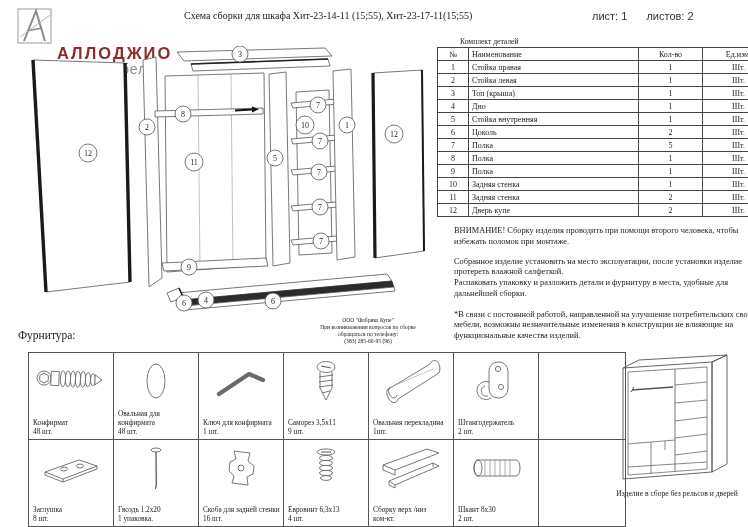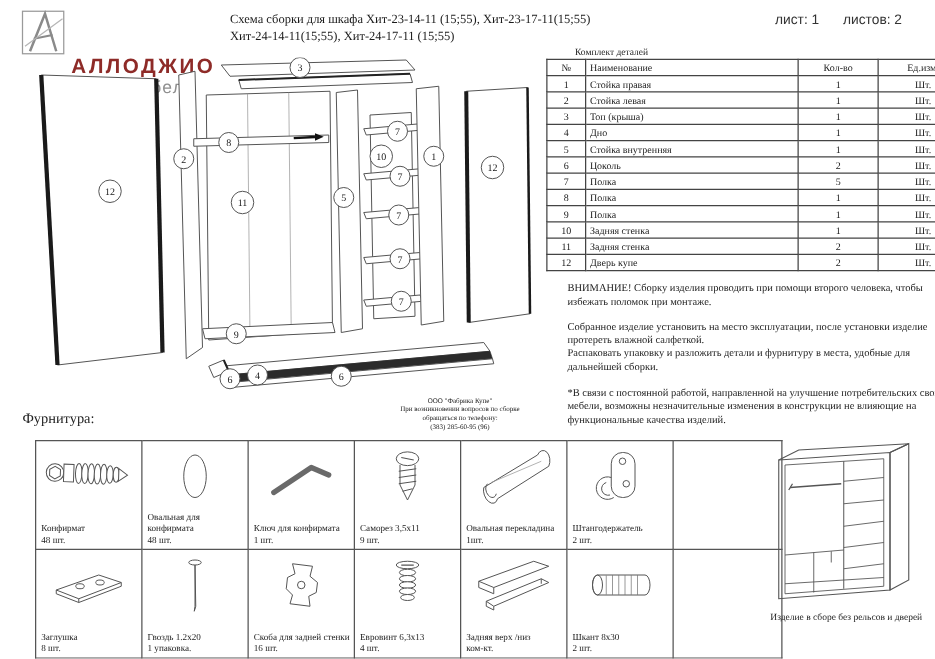--- a/index.html
+++ b/index.html
@@ -6,21 +6,21 @@
   .page{position:relative;width:748px;height:527px;background:#ffffff;
         font-family:"Liberation Serif",serif;color:#1a1a1a;overflow:hidden;}
   .abs{position:absolute;}
   
   .brand{left:57px;top:10px;line-height:1.05;}
   .brand-name{font-family:"Liberation Sans",sans-serif;font-weight:bold;font-size:16.5px;
               letter-spacing:2px;color:#8e2b28;margin-top:35px;}
   .brand-sub{font-family:Liberation Sans, sans-serif;font-size:14px;color:#8f8f8f;
              text-align:center;margin-left:28px;letter-spacing:1px;}
   .title{left:184px;top:9px;font-size:10px;line-height:1.35;white-space:nowrap;}
-  .sheet-info{left:620px;top:10px;font-family:"Liberation Sans",sans-serif;font-size:11px;color:#333;}
+  .sheet-info{left:592px;top:10px;font-family:"Liberation Sans",sans-serif;font-size:11px;color:#333;}
   .sheet-info span{margin-right:16px;}
   
   .parts-caption{left:438px;top:37px;font-size:7.6px;color:#222;margin-left:22px;}
   table.parts{position:absolute;left:437px;top:47px;width:309px;border-collapse:collapse;
               font-size:8px;color:#222;table-layout:fixed;}
   table.parts td,table.parts th{border:0.8px solid #444;font-weight:normal;height:12px;
               padding:0 3px;overflow:hidden;white-space:nowrap;}
   .c-num{width:24px;text-align:center;}
   .c-name{width:163px;text-align:left;}
   .c-qty{width:57px;text-align:center;}
@@ -55,21 +55,20 @@
     <path d="M13,25 L28,22" fill="none" stroke="#8a8a8a" stroke-width="1.6"></path>
     <path d="M6,31 L36,9" fill="none" stroke="#b5b5b5" stroke-width="1"></path>
   </svg>
   <div class="abs brand">
     <div class="brand-name">АЛЛОДЖИО</div>
     <div class="brand-sub">мебель</div>
   </div>
 
   <div class="abs title">
     <div>Схема сборки для шкафа Хит-23-14-11 (15;55), Хит-23-17-11(15;55)</div>
-    <div>Хит-24-14-11(15;55), Хит-24-17-11 (15;55)</div>
   </div>
 
   <div class="abs sheet-info">
     <span>лист: 1</span>
     <span>листов: 2</span>
   </div>
 
   <div class="abs parts-caption">Комплект деталей</div>
   <table class="parts">
     <tbody>
@@ -417,21 +416,21 @@
       </div>
           </td>
       <td>
             <div class="hw-cell">
         <svg class="hw-ic" width="76" height="52" viewBox="0 0 76 52">
           <path d="M10,22 L54,6 L66,10 L22,27 Z" class="ln2" stroke-width=".9"></path>
           <path d="M10,22 L10,27 L22,32 L22,27" class="ln2" stroke-width=".9"></path>
           <path d="M16,38 L60,20 L66,23 L22,42 Z" class="ln2" stroke-width=".9"></path>
           <path d="M16,38 L16,42 L22,45 L22,42 M60,20 L60,24" class="ln2" stroke-width=".8"></path>
         </svg>
-        <div class="hw-lbl"><span>Задняя верх /низ</span><br><span>ком-кт.</span></div>
+        <div class="hw-lbl"><span>Сборку верх /низ</span><br><span>ком-кт.</span></div>
       </div>
           </td>
       <td>
             <div class="hw-cell">
         <svg class="hw-ic" width="76" height="50" viewBox="0 0 76 50">
           <path d="M20,17 L58,17 A4,8 0 0 1 58,33 L20,33 A4,8 0 0 1 20,17 Z" class="ln2" stroke-width="1"></path>
           <ellipse cx="20" cy="25" rx="4" ry="8" class="ln2" stroke-width=".8"></ellipse>
           <path d="M27,17.3 L27,32.7 M32,17 L32,33 M37,17 L37,33 M42,17 L42,33 M47,17 L47,33 M52,17 L52,33" stroke="#777" stroke-width=".6" fill="none"></path>
         </svg>
         <div class="hw-lbl"><span>Шкант 8х30</span><br><span>2 шт.</span></div>

